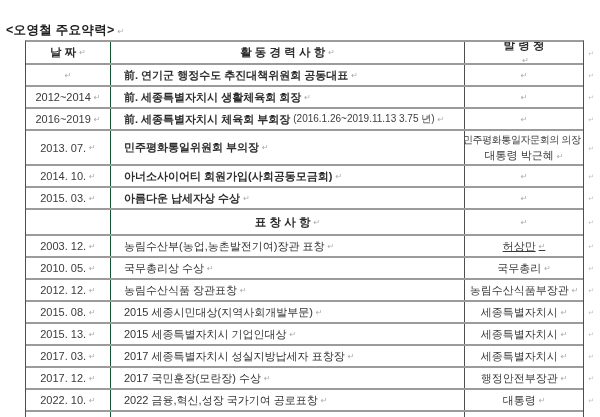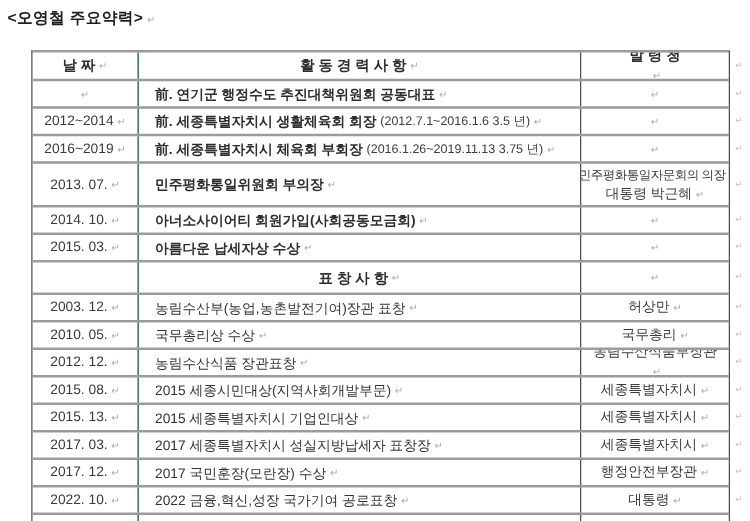--- a/index.html
+++ b/index.html
@@ -1,21 +1,21 @@
 <!DOCTYPE html>
 <html><head>
 <meta charset="utf-8">
 <style>
   html,body{margin:0;padding:0;background:#ffffff;}
   *{box-sizing:border-box;}
   body{font-family:"Liberation Sans","DejaVu Sans",sans-serif;}
   #page{position:relative;width:600px;height:417px;background:#fff;overflow:hidden;}
 
   .doc-title{
-    position:absolute;left:6px;top:6px;
+    position:absolute;left:6px;top:22px;
     font-size:12.5px;font-weight:700;color:#1f1f1f;letter-spacing:.3px;
     white-space:nowrap;
   }
   .pmark{font-size:8px;color:#a9a9a9;font-weight:400;margin-left:3px;letter-spacing:0;}
   .pmark.center{margin-left:0;}
   .lbmark{font-size:8px;color:#a9a9a9;font-weight:400;margin-left:1px;}
 
   .tbl{
     position:absolute;left:25px;top:40px;width:559px;
     border-top:2px solid #9b9b9b;
@@ -99,21 +99,20 @@
     <span class="row-end">↵</span>
   </div>
 
   <div class="t-row bold">
     <div class="c c-date">
       <span class="date-text">2012~2014</span>
             <span class="pmark date-mark">↵</span>
     </div>
     <div class="c c-act">
       <span class="act-text">前. 세종특별자치시 생활체육회 회장</span>
-            <span class="act-suffix">(2012.7.1~2016.1.6 3.5 년)</span>
             <span class="pmark">↵</span>
     </div>
     <div class="c c-agency">
             <span style="display: flex; align-items: center;">
               <span class="pmark center">↵</span>
             </span>
           </div>
     <span class="row-end">↵</span>
   </div>
 
@@ -200,21 +199,21 @@
   <div class="t-row">
     <div class="c c-date">
       <span class="date-text">2003. 12.</span>
             <span class="pmark date-mark">↵</span>
     </div>
     <div class="c c-act">
       <span class="act-text">농림수산부(농업,농촌발전기여)장관 표창</span>
             <span class="pmark">↵</span>
     </div>
     <div class="c c-agency">
-            <span style="display: flex; align-items: flex-start;">
+            <span style="display: flex; align-items: flex-start; text-decoration: underline;">
               <span>허상만</span>
               <span class="pmark">↵</span>
             </span>
           </div>
     <span class="row-end">↵</span>
   </div>
 
   <div class="t-row">
     <div class="c c-date">
       <span class="date-text">2010. 05.</span>
@@ -236,21 +235,21 @@
   <div class="t-row">
     <div class="c c-date">
       <span class="date-text">2012. 12.</span>
             <span class="pmark date-mark">↵</span>
     </div>
     <div class="c c-act">
       <span class="act-text">농림수산식품 장관표창</span>
             <span class="pmark">↵</span>
     </div>
     <div class="c c-agency">
-            <span style="display: flex; align-items: center; flex-direction: column;">
+            <span style="display: flex; align-items: center;">
               <span>농림수산식품부장관</span>
               <span class="pmark">↵</span>
             </span>
           </div>
     <span class="row-end">↵</span>
   </div>
 
   <div class="t-row">
     <div class="c c-date">
       <span class="date-text">2015. 08.</span>

